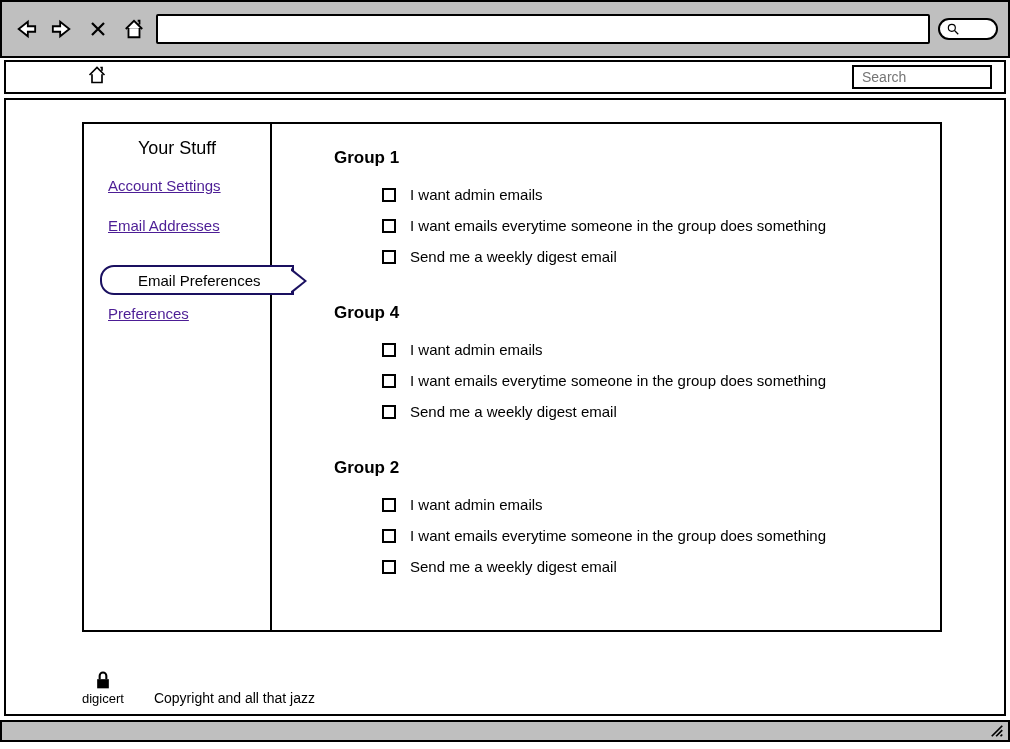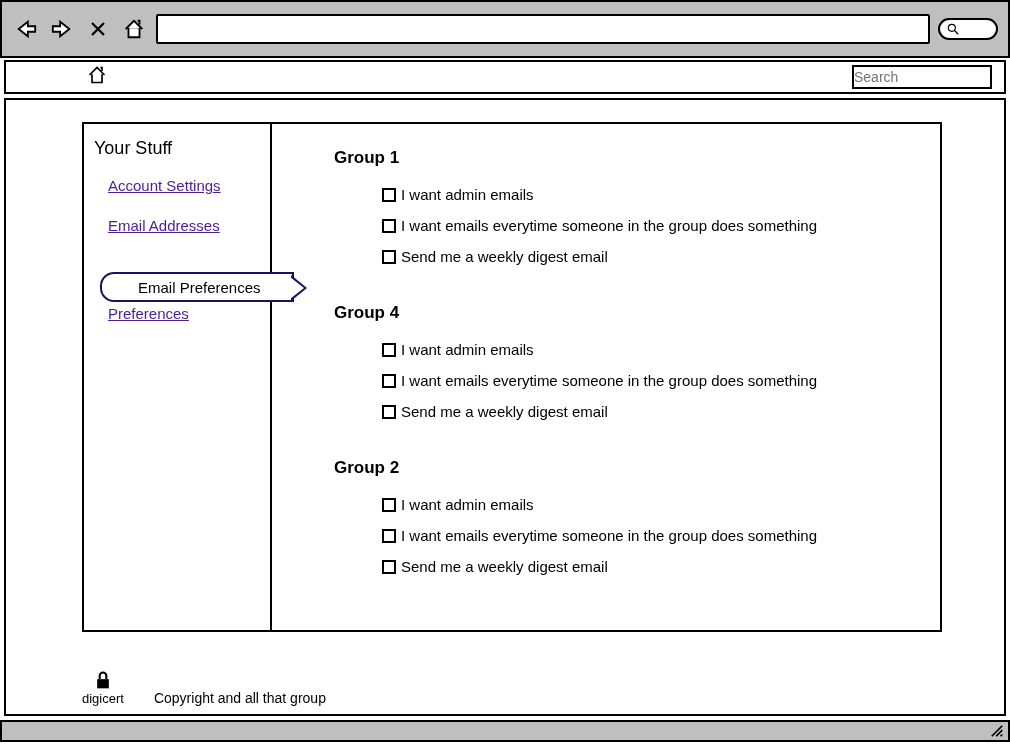--- a/index.html
+++ b/index.html
@@ -48,21 +48,21 @@
     height:34px;
     display:flex;
     align-items:center;
     padding:0 12px 0 80px;
     justify-content:space-between;
     background:#fff;
   }
   .search-box{
     border:2px solid #000;
     height:24px;width:140px;
-    padding:2px 0;
+    padding:2px 8px;
     font-size:14px;
     font-family:inherit;
     background:#fff;
   }
   
   .page-frame{
     border:2px solid #000;
     margin:4px 4px 0 4px;
     height:618px;
     position:relative;
@@ -79,33 +79,34 @@
     border-right:2px solid #000;
     height:510px;
     padding:14px 10px;
     position:relative;
     background:#fff;
   }
   .sidebar h3{
     font-size:18px;
     font-weight:normal;
     margin-bottom:18px;
+    text-align:center;
   }
   .side-links{list-style:none;padding-left:14px;}
   .side-links li{margin-bottom:22px;}
   .side-links a{
     color:#4c1d95;
     text-decoration:underline;
     font-size:15px;
   }
   
   .active-tab{
     position:absolute;
     left:94px;
-    top:172px;
+    top:165px;
     width:194px;height:30px;
     background:#fff;
     border:2px solid #1a1060;
     border-radius:14px 0 0 14px;
     display:flex;align-items:center;
     padding-left:36px;
     font-size:15px;
     z-index:5;
   }
   .active-tab::after{
@@ -129,21 +130,21 @@
   .main-panel{
     border:2px solid #000;
     border-left:none;
     width:670px;
     height:510px;
     padding:24px 30px 10px 110px;
     background:#fff;
   }
   .group{margin-bottom:38px;}
   .group h4{font-size:17px;font-weight:bold;margin-bottom:18px;margin-left:-48px;}
-  .opt{display:flex;align-items:center;gap:5px;margin-bottom:14px;font-size:15px;}
+  .opt{display:flex;align-items:center;gap:14px;margin-bottom:14px;font-size:15px;}
   .opt .cb{
     width:14px;height:14px;border:2px solid #000;display:inline-block;flex-shrink:0;
   }
   
   .footer{
     position:absolute;
     left:76px;bottom:8px;
     display:flex;align-items:flex-end;gap:30px;
     font-size:14px;
   }
@@ -273,21 +274,21 @@
   </div>
 
   <div class="footer">
     <div class="digicert">
       <svg viewBox="0 0 24 24">
           <rect x="5" y="11" width="14" height="11" fill="#000"></rect>
           <path d="M8 11 L8 7 A4 4 0 0 1 16 7 L16 11" fill="none" stroke="#000" stroke-width="2.5"></path>
         </svg>
       <span>digicert</span>
     </div>
-    <span>Copyright and all that group</span>
+    <span>Copyright and all that jazz</span>
   </div>
 </div>
 
 <div class="status-bar">
   <svg class="resize-grip" viewBox="0 0 16 16">
     <path d="M2 14 L14 2 M7 14 L14 7 M12 14 L14 12" stroke="#000" stroke-width="2"></path>
   </svg>
 </div>
 
 </body></html>

